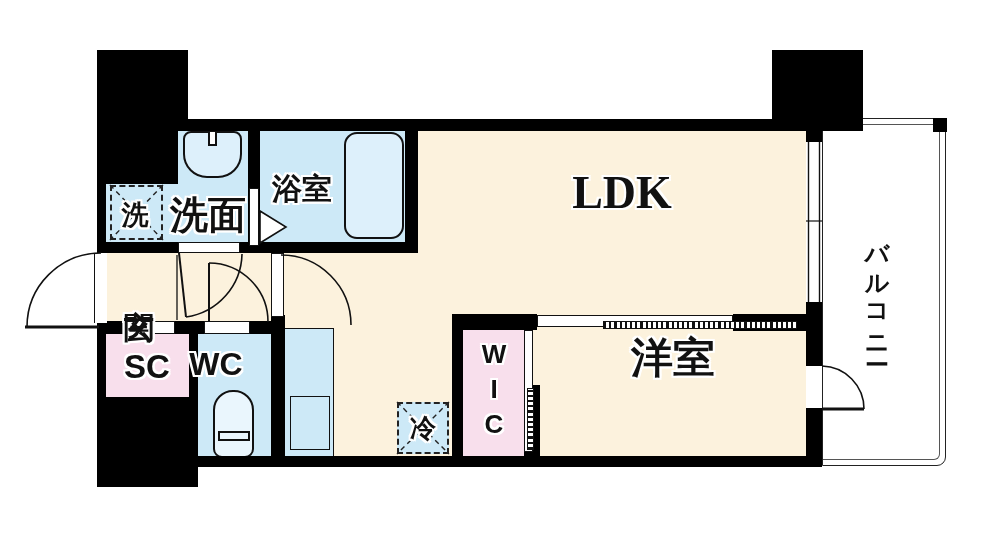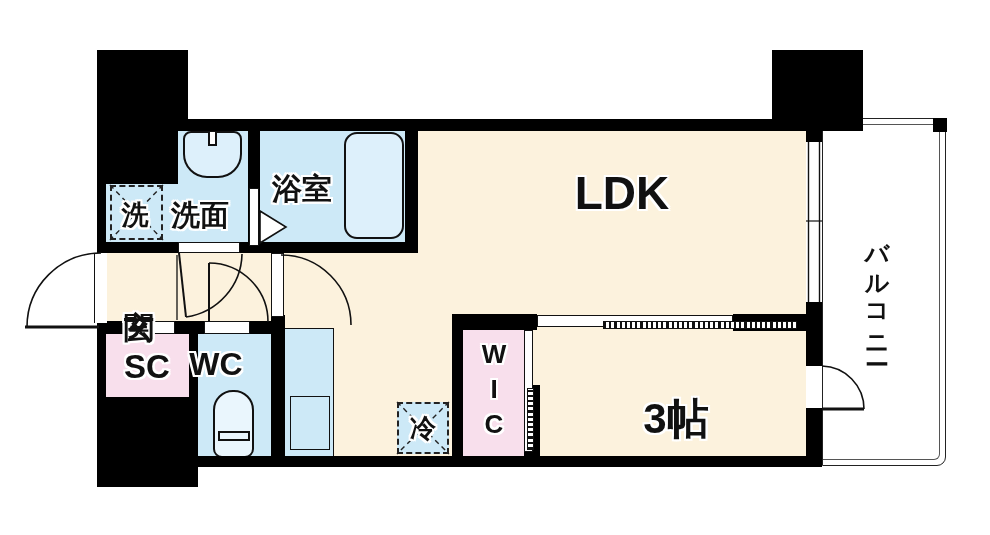--- a/index.html
+++ b/index.html
@@ -105,24 +105,24 @@
     <line x1="819.5" y1="142" x2="819.5" y2="302" stroke="#111" stroke-width="1.4"></line>
     <line x1="806" y1="221" x2="822" y2="221" stroke="#111" stroke-width="1.2"></line>
     <path d="M 822 366 A 43 43 0 0 1 864 409" fill="none" stroke="#111" stroke-width="1.6"></path>
     <line x1="822" y1="409" x2="864" y2="409" stroke="#111" stroke-width="3"></line>
     <line x1="110" y1="185" x2="163" y2="240" stroke="#222" stroke-width="1.4" stroke-dasharray="5,4"></line>
     <line x1="163" y1="185" x2="110" y2="240" stroke="#222" stroke-width="1.4" stroke-dasharray="5,4"></line>
     <line x1="397" y1="402" x2="449" y2="454" stroke="#222" stroke-width="1.4" stroke-dasharray="5,4"></line>
     <line x1="449" y1="402" x2="397" y2="454" stroke="#222" stroke-width="1.4" stroke-dasharray="5,4"></line>
   </svg>
 
-  <div class="lbl" style="left:622px;top:193px;font-size:46px;">LDK</div>
-  <div class="lbl" style="left:676px;top:419px;font-size:42px;">3帖</div>
+  <div class="lbl" style="left:622px;top:193px;font-size:46px;font-family:Liberation Serif, serif;">LDK</div>
+  <div class="lbl" style="left:673px;top:358px;font-size:42px;">洋室</div>
   <div class="lbl" style="left:302px;top:189px;font-size:30px;">浴室</div>
-  <div class="lbl" style="left:200px;top:215px;font-size:29px;">洗面</div>
+  <div class="lbl" style="left:208px;top:215px;font-size:38px;">洗面</div>
   <div class="lbl" style="left:135px;top:215px;font-size:27px;">洗</div>
   <div class="lbl v" style="left:139px;top:289px;font-size:30px;letter-spacing:3px;">玄関</div>
   <div class="lbl" style="left:147px;top:366px;font-size:33px;">SC</div>
   <div class="lbl" style="left:216px;top:364px;font-size:32px;">WC</div>
   <div class="lbl vu" style="left:494px;top:391px;font-size:26px;letter-spacing:5px;">WIC</div>
   <div class="lbl" style="left:423px;top:428px;font-size:26px;">冷</div>
   <div class="lbl v" style="left:877px;top:291px;font-size:24px;letter-spacing:4px;">バルコニー</div>
 
 </div>
 

